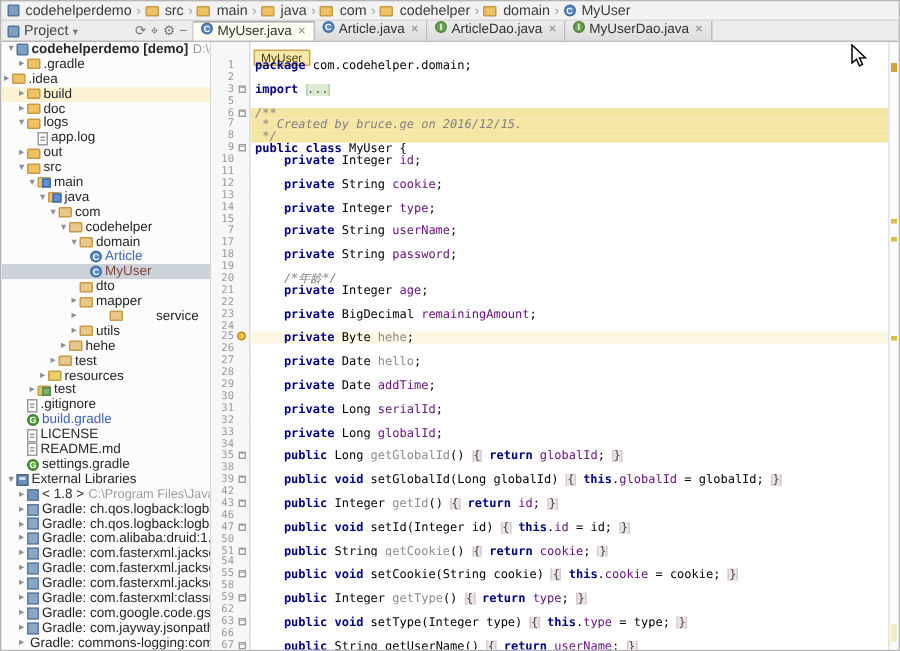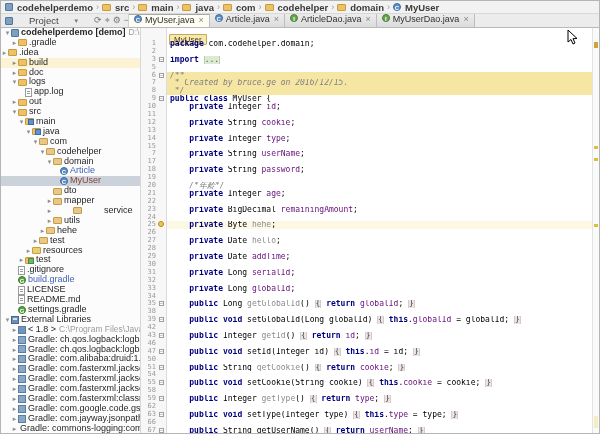--- a/index.html
+++ b/index.html
@@ -4,27 +4,27 @@
 <style>
   * { margin:0; padding:0; box-sizing:border-box; }
   html,body { width:600px; height:434px; overflow:hidden;
     font-family:"Liberation Sans", sans-serif; background:#fff; }
   #app { position:relative; width:600px; height:434px; border:1px solid #b5b5b5; overflow:hidden; background:#fff; }
 
   
   .navbar { height:13px; background:#f2f2f2; border-bottom:1px solid #d8d8d8;
     display:flex; align-items:center; padding-left:4px; font-size:9.5px; color:#333; white-space:nowrap; overflow:hidden;}
   .crumb { display:flex; align-items:center; gap:2px; }
-  .crumb .lbl { font-weight:bold; color:#3b3b3b; }
+  .crumb .lbl { font-weight:normal; color:#3b3b3b; }
   .crumb-sep { color:#9a9a9a; margin:0 3px; font-size:9px; }
 
   
   .row2 { height:14px; background:#ececec; border-bottom:1px solid #b9b9b9; display:flex; align-items:stretch; }
   .proj-head { width:128px; display:flex; align-items:center; padding-left:4px; font-size:9.5px; color:#444;
-    border-right:1px solid #d0d0d0; gap:16px; overflow:hidden;}
+    border-right:1px solid #d0d0d0; gap:3px; overflow:hidden;}
   .proj-head .tools { margin-left:auto; display:flex; gap:3px; padding-right:3px; color:#777; font-size:9px; }
   .tool { cursor:default; line-height:13px; }
   .tabbar { display:flex; align-items:stretch; flex:1; overflow:hidden; }
   .tab { display:flex; gap:3px; padding:0 5px; font-size:9px; color:#303030;
     background:linear-gradient(#ececec,#dcdcdc); border-right:1px solid #bdbdbd; white-space:nowrap; }
   .tab.active { background:#fdfdf4; border-top:1px solid #a8a8a8; }
   .tab .close { color:#8a8a8a; font-size:9px; margin-left:1px; }
 
   
   .main { display:flex; height:407px; }

